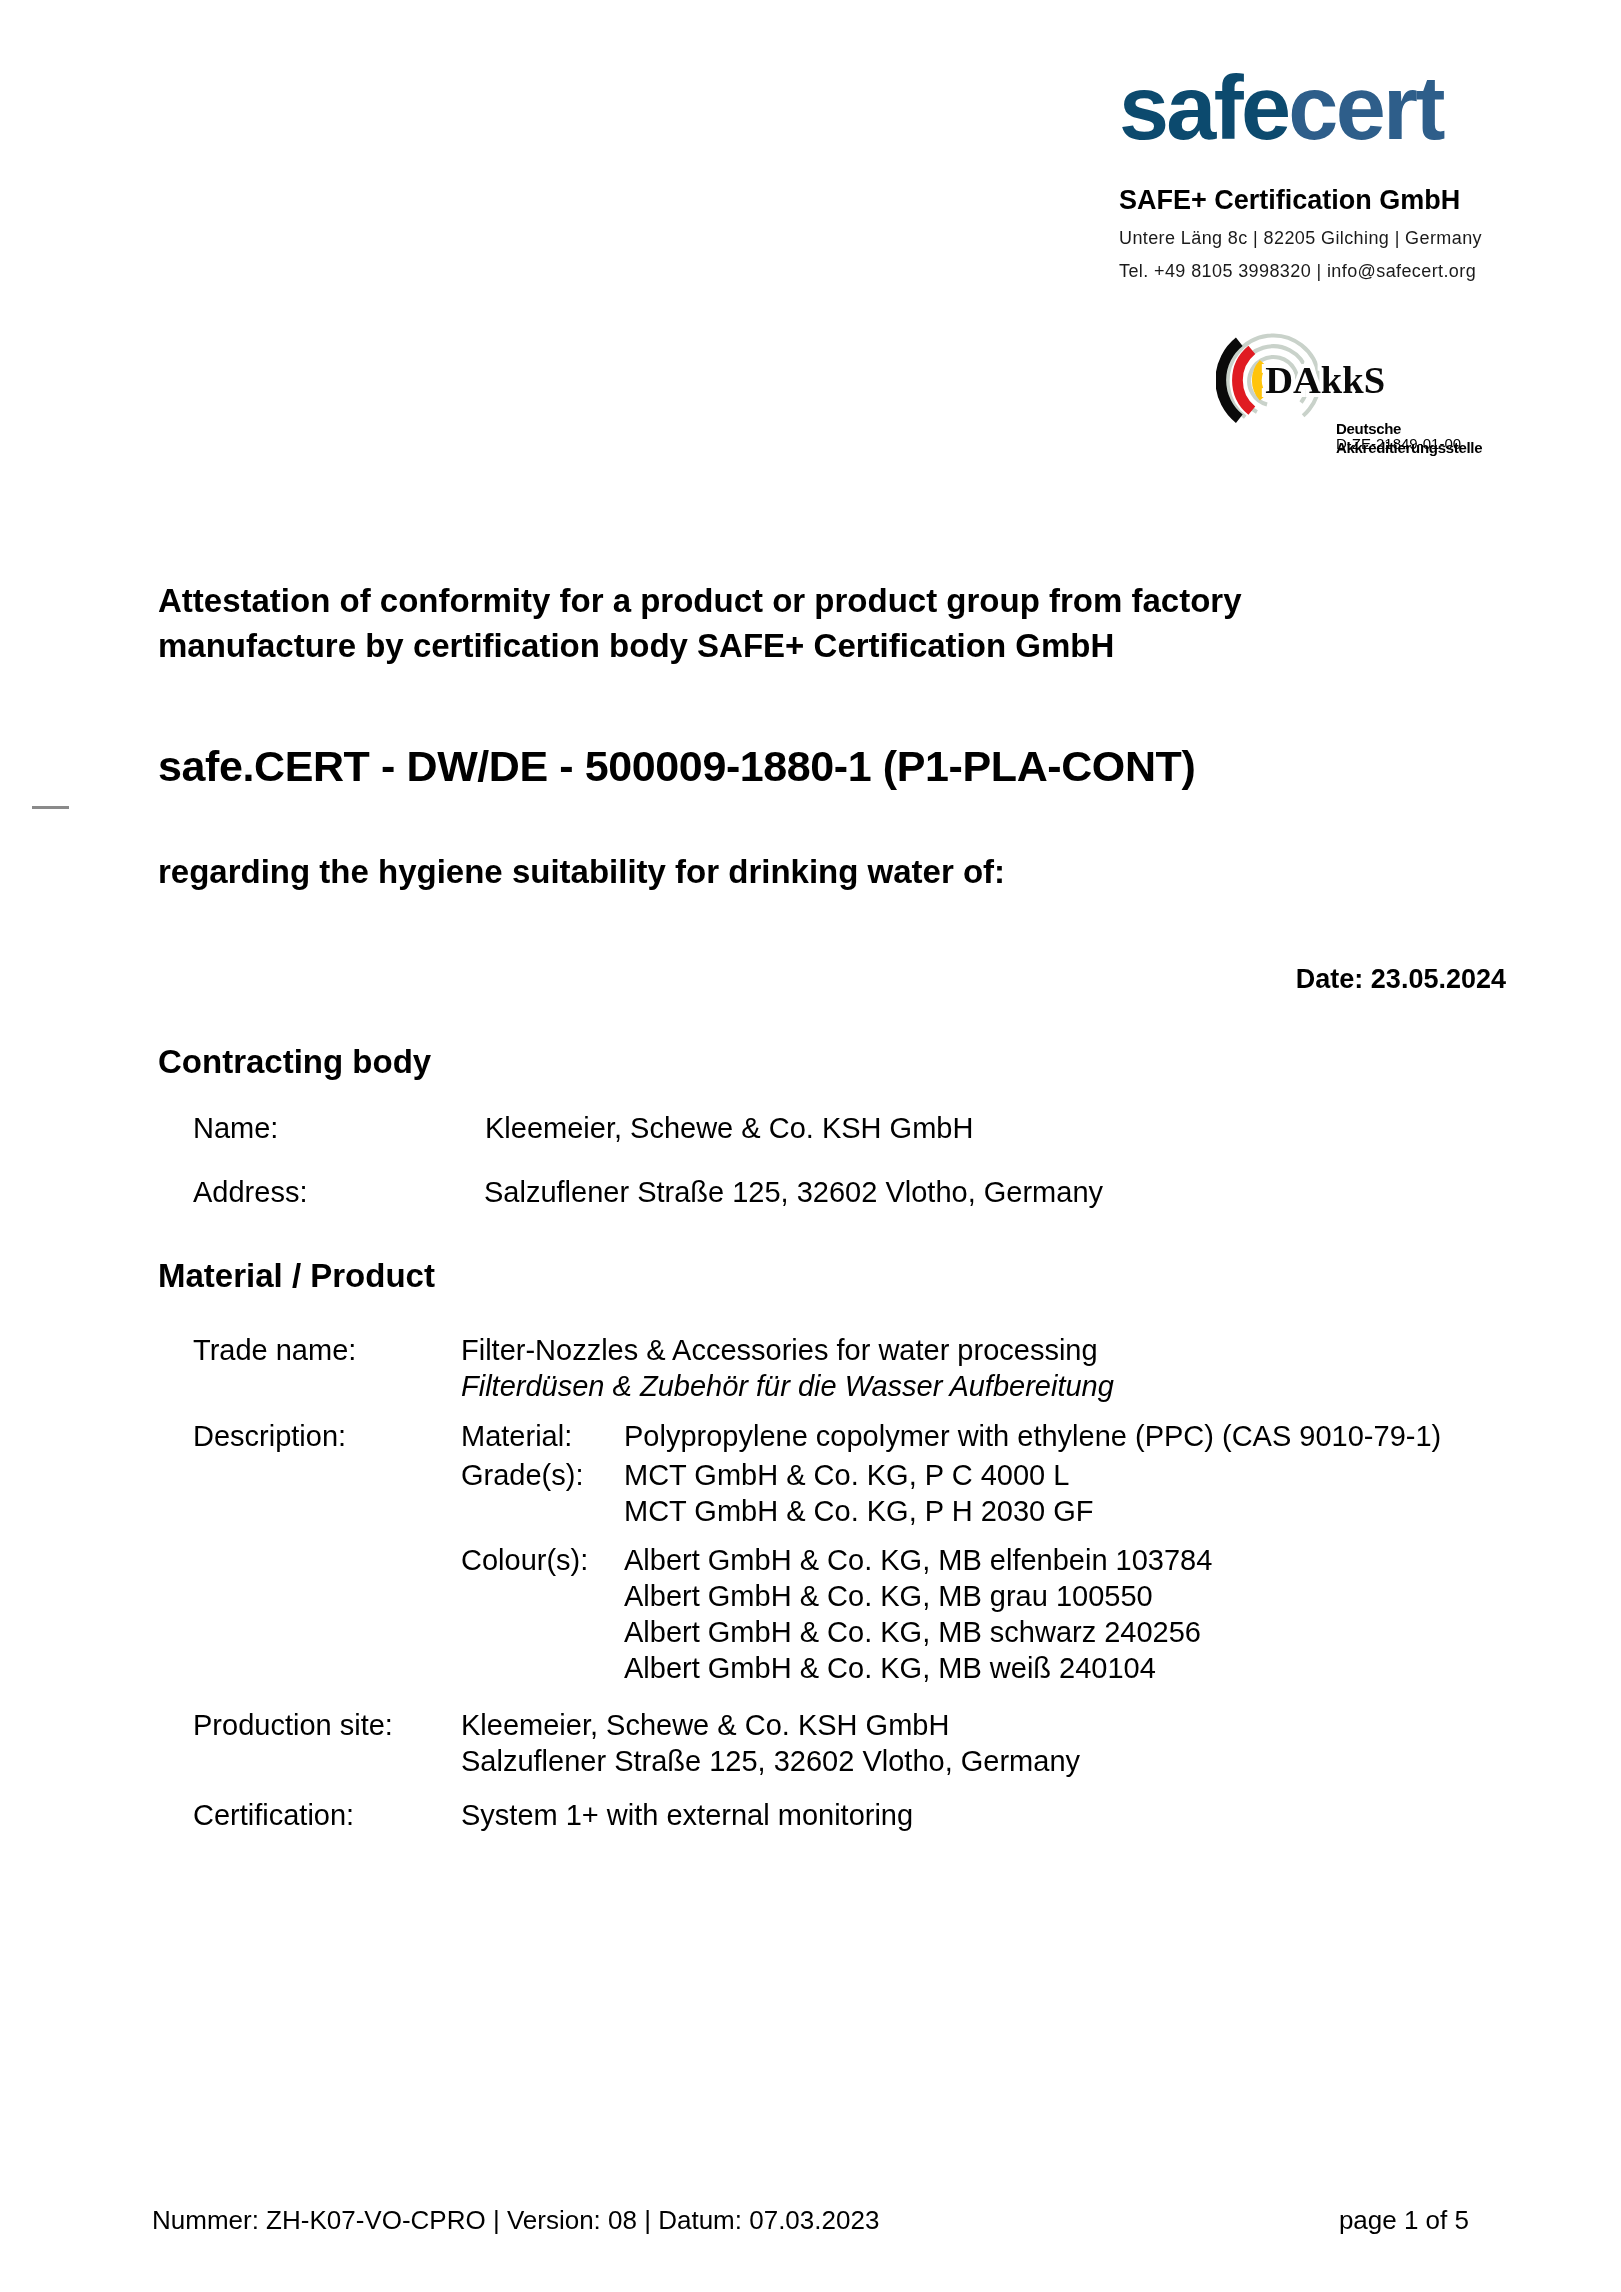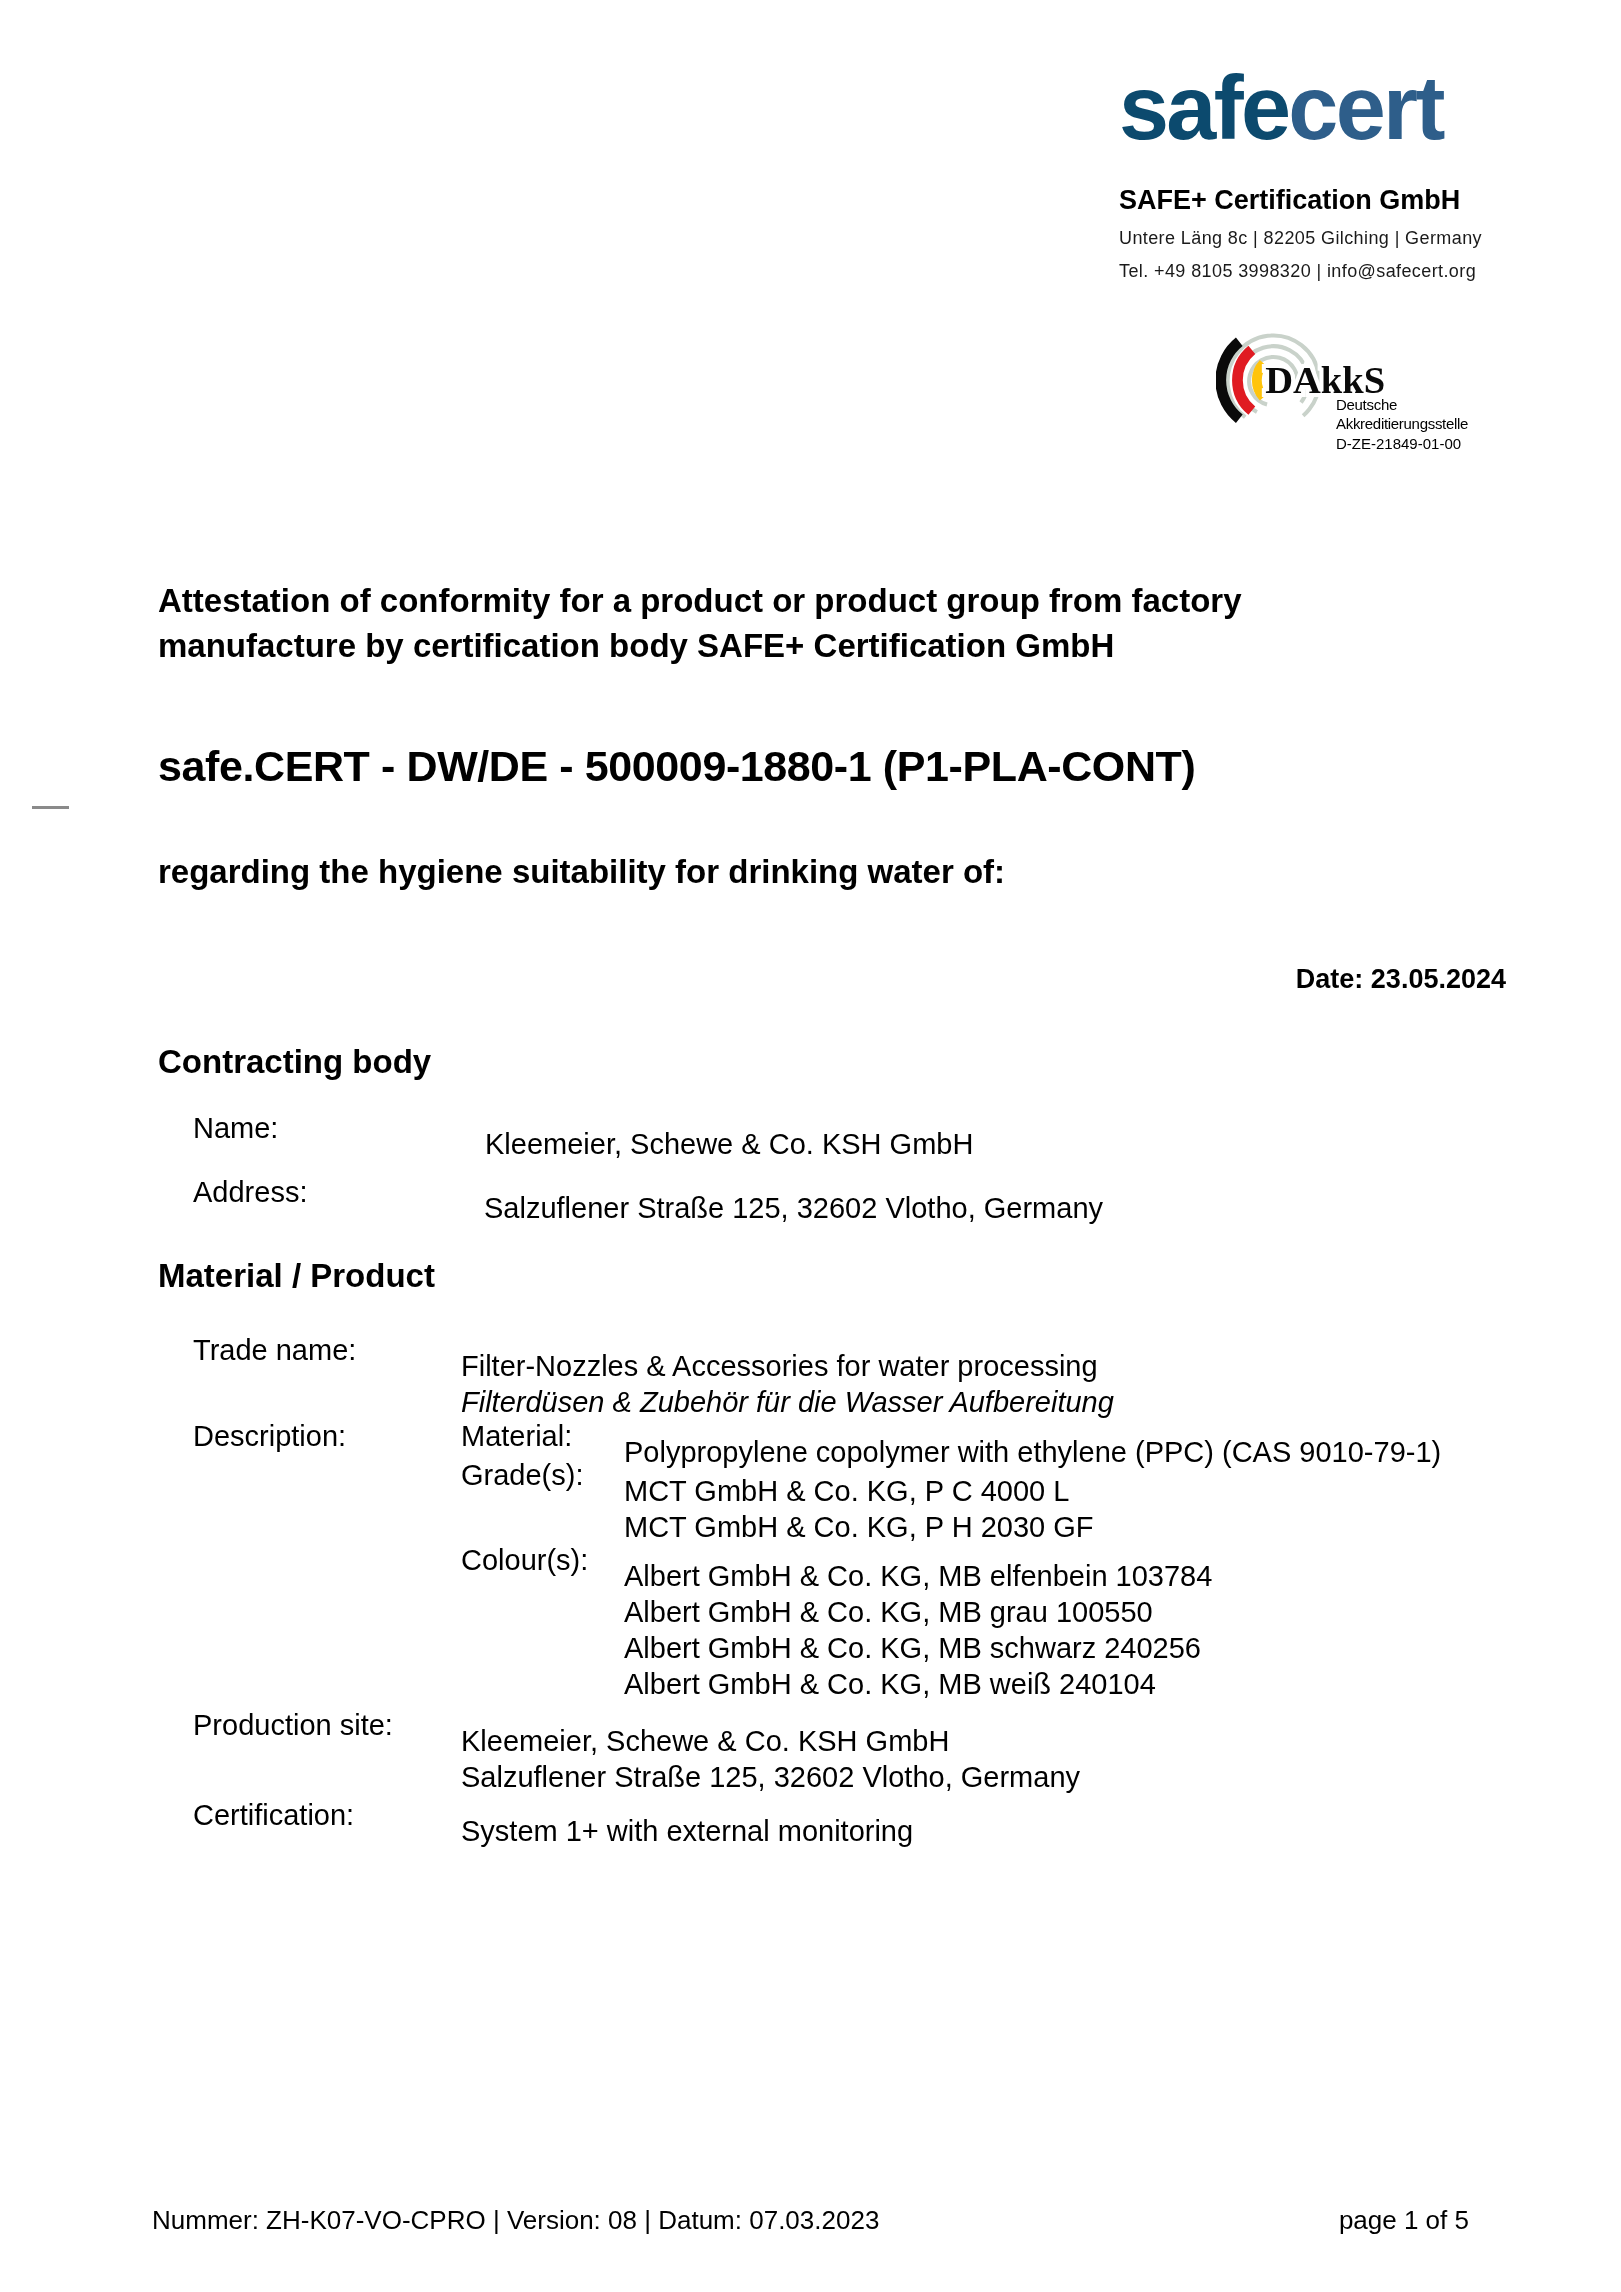--- a/index.html
+++ b/index.html
@@ -12,41 +12,41 @@
   .brand-block { position:absolute; left:1119px; top:61px; width:403px; }
   .logo-word { font-size:90px; font-weight:bold; line-height:1.05; letter-spacing:-2.7px; white-space:nowrap; }
   .logo-safe { color:#0c4a6e; }
   .logo-cert { color:#2e5e8a; }
   .provider-name { margin-top:29px; font-size:27px; font-weight:bold; white-space:nowrap; }
   .provider-line { margin-top:12px; font-size:18px; letter-spacing:0.4px; color:#1a1a1a; white-space:nowrap; }
 
   
   .dakks-block { position:absolute; left:1216px; top:330px; width:309px; height:139px; }
   .dakks-svg { position:absolute; left:0; top:0; }
-  .dakks-line { position:absolute; left:120px; font-size:15px; font-weight:normal; letter-spacing:-0.3px; white-space:nowrap; }
+  .dakks-line { position:absolute; left:120px; font-size:15px; font-weight:bold; letter-spacing:-0.3px; white-space:nowrap;margin-top:24px; }
   .dakks-line.l1 { top:66px; }
   .dakks-line.l2 { top:85px; }
   .dakks-code { position:absolute; left:120px; top:105px; font-size:15px; font-weight:normal; white-space:nowrap; }
 
   .fold-mark { position:absolute; left:32px; top:806px; width:37px; height:2.7px; background:#8a8a8a; }
 
   .intro-heading { position:absolute; left:158px; top:578px; width:1343px;
     font-size:33px; font-weight:bold; line-height:45px; }
   .cert-title { position:absolute; left:158px; top:742px; font-size:43px; font-weight:bold; letter-spacing:-0.4px; white-space:nowrap; }
   .cert-subtitle { position:absolute; left:158px; top:853px; font-size:33px; font-weight:bold; white-space:nowrap; }
   .date-line { position:absolute; right:115px; top:964px; font-size:27px; font-weight:bold; white-space:nowrap; }
 
   .section-heading { position:absolute; left:158px; font-size:33px; font-weight:bold; white-space:nowrap; }
   .heading-contracting { top:1043px; }
   .heading-material { top:1257px; }
 
   .kv { position:absolute; left:193px; display:flex; font-size:29px; line-height:36px; }
   .kv .k { width:268px; flex:none; }
   .kv .sub { width:163px; flex:none; }
-  .kv .v { white-space:nowrap;margin-top:16px; }
+  .kv .v { white-space:nowrap; }
   .v .line { white-space:nowrap; }
   .italic { font-style:italic; }
 
   .row-name { top:1110px;gap:24px; }
   .row-address { top:1174px;gap:23px; }
   .row-trade { top:1332px;justify-content:space-between; }
   .row-description { top:1418px; }
   .row-grades { top:1457px; }
   .row-colours { top:1542px; }
   .row-production { top:1707px; }

